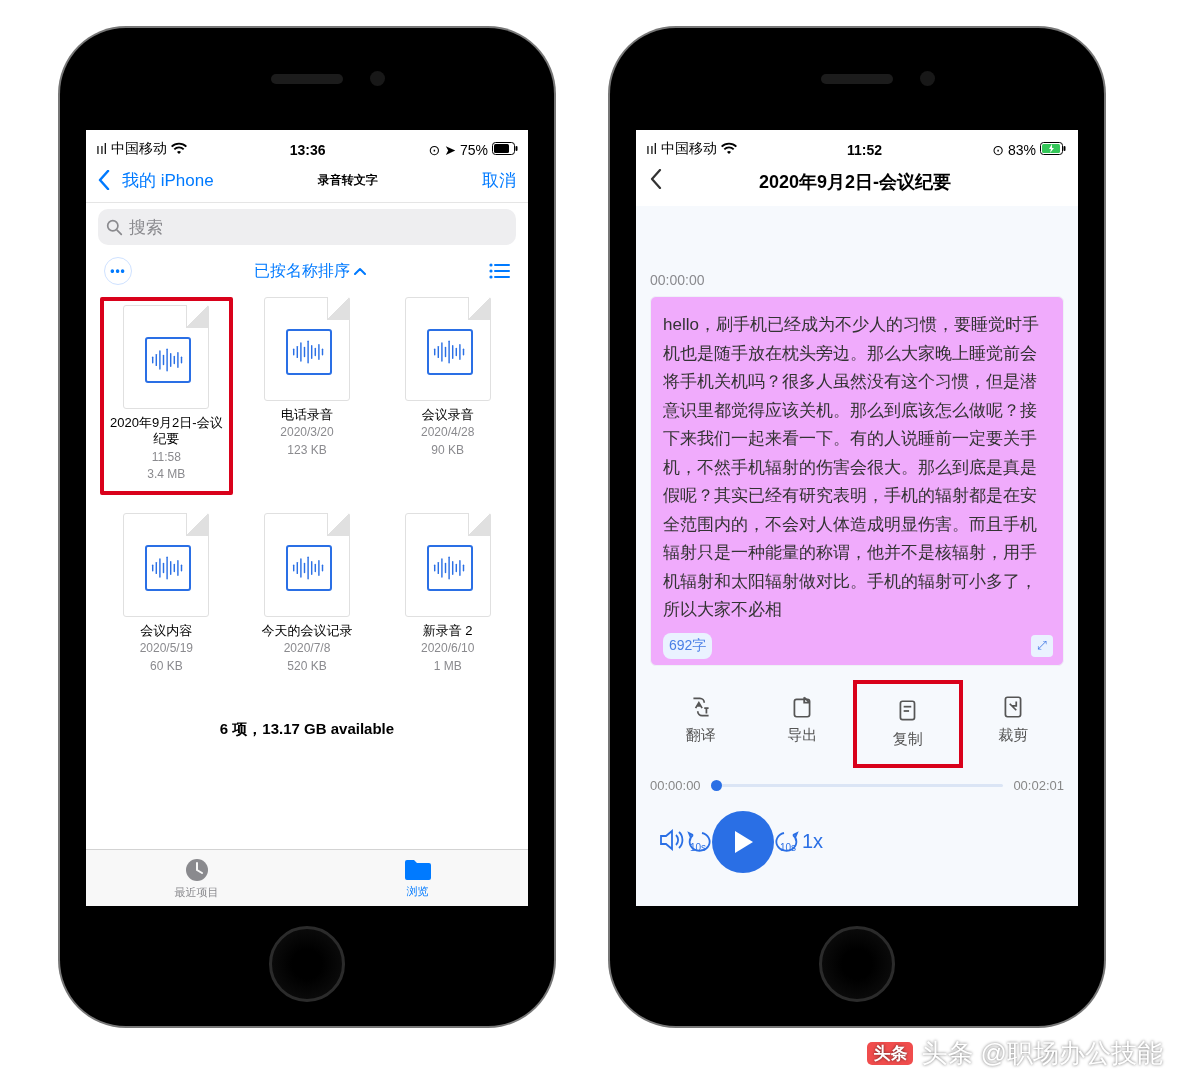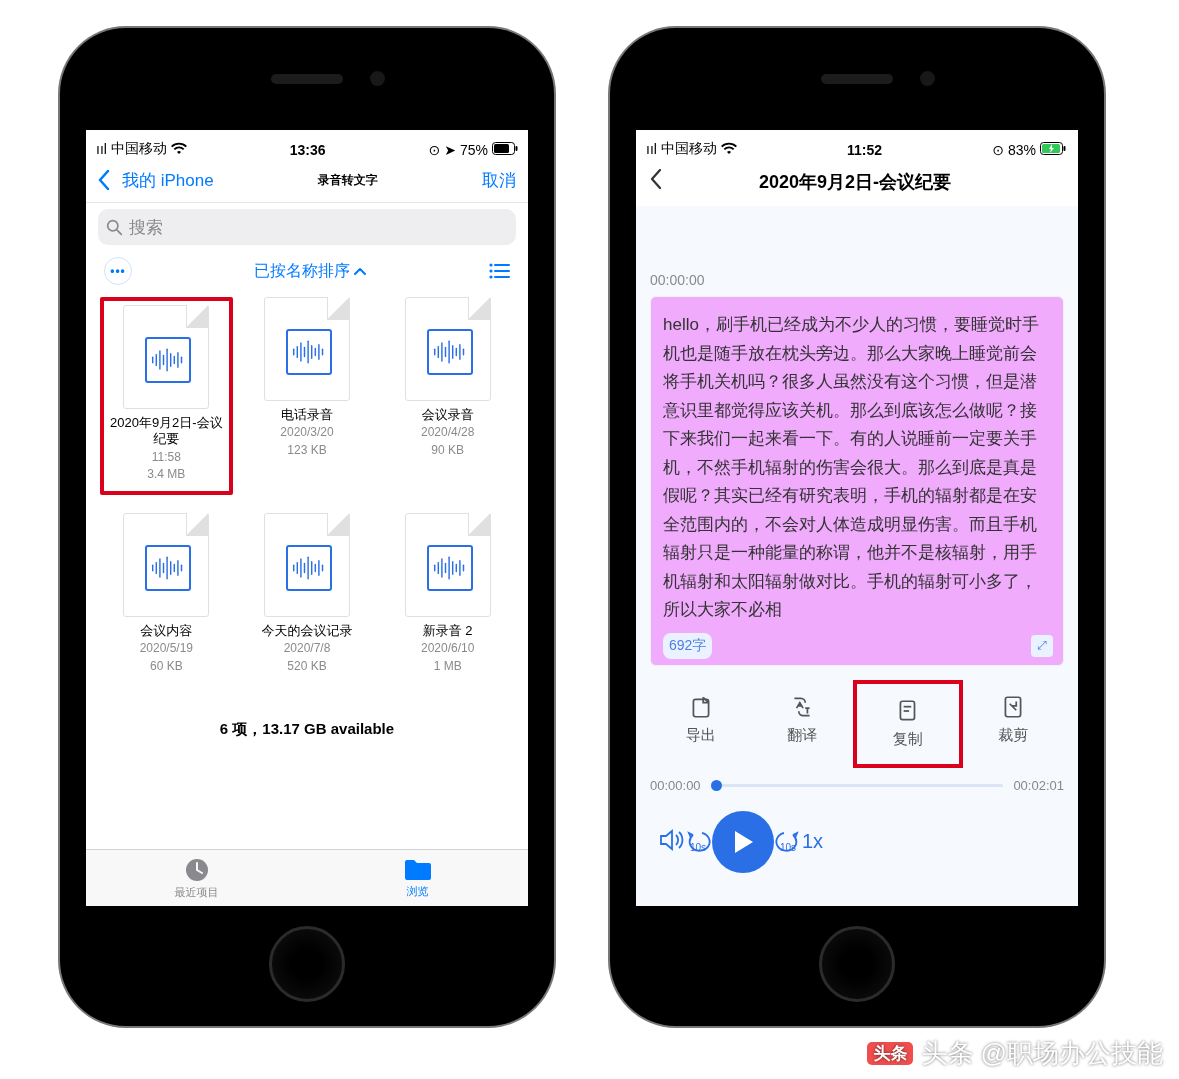--- a/index.html
+++ b/index.html
@@ -485,30 +485,30 @@
           <span>hello，刷手机已经成为不少人的习惯，要睡觉时手机也是随手放在枕头旁边。那么大家晚上睡觉前会将手机关机吗？很多人虽然没有这个习惯，但是潜意识里都觉得应该关机。那么到底该怎么做呢？接下来我们一起来看一下。有的人说睡前一定要关手机，不然手机辐射的伤害会很大。那么到底是真是假呢？其实已经有研究表明，手机的辐射都是在安全范围内的，不会对人体造成明显伤害。而且手机辐射只是一种能量的称谓，他并不是核辐射，用手机辐射和太阳辐射做对比。手机的辐射可小多了，所以大家不必相</span>
           <div style="margin-top:8px;display:flex;align-items:center;">
             <span class="char-count">692字</span>
           </div>
           <span class="expand">⤢</span>
         </div>
 
         <div class="action-row">
           <div class="action">
             <svg viewBox="0 0 24 24" fill="none" stroke-width="1.6">
+                <path d="M5 4h6a4 4 0 0 1 4 4M19 20h-6a4 4 0 0 1-4-4M7 13l3-5 3 5M8 11h4M15 13h4M17 13v5"></path>
+              </svg>
+            <span>翻译</span>
+          </div>
+          <div class="action">
+            <svg viewBox="0 0 24 24" fill="none" stroke-width="1.6">
                 <rect x="5" y="5" width="14" height="16" rx="2"></rect>
                 <path d="M14 3l5 5M14 3v5h5"></path>
               </svg>
             <span>导出</span>
-          </div>
-          <div class="action">
-            <svg viewBox="0 0 24 24" fill="none" stroke-width="1.6">
-                <path d="M5 4h6a4 4 0 0 1 4 4M19 20h-6a4 4 0 0 1-4-4M7 13l3-5 3 5M8 11h4M15 13h4M17 13v5"></path>
-              </svg>
-            <span>翻译</span>
           </div>
           <div class="action red-box">
             <svg viewBox="0 0 24 24" fill="none" stroke-width="1.6">
                 <rect x="5" y="3" width="13" height="17" rx="2"></rect>
                 <line x1="8" y1="8" x2="15" y2="8"></line>
                 <line x1="8" y1="12" x2="13" y2="12"></line>
               </svg>
             <span>复制</span>
           </div>
           <div class="action">

